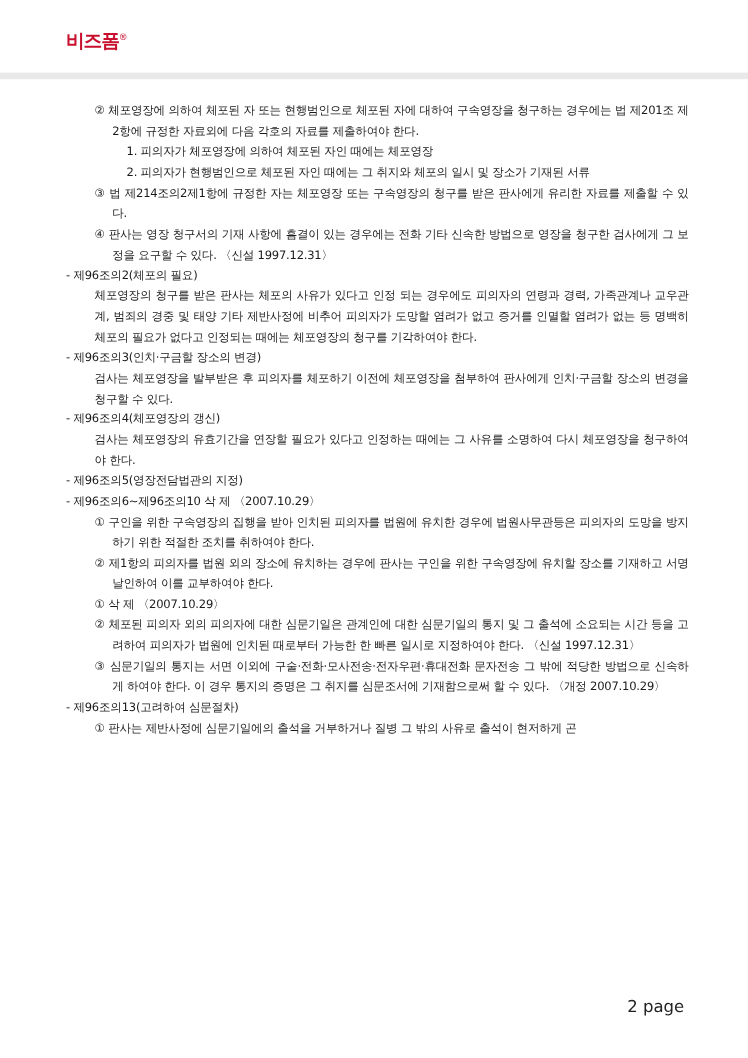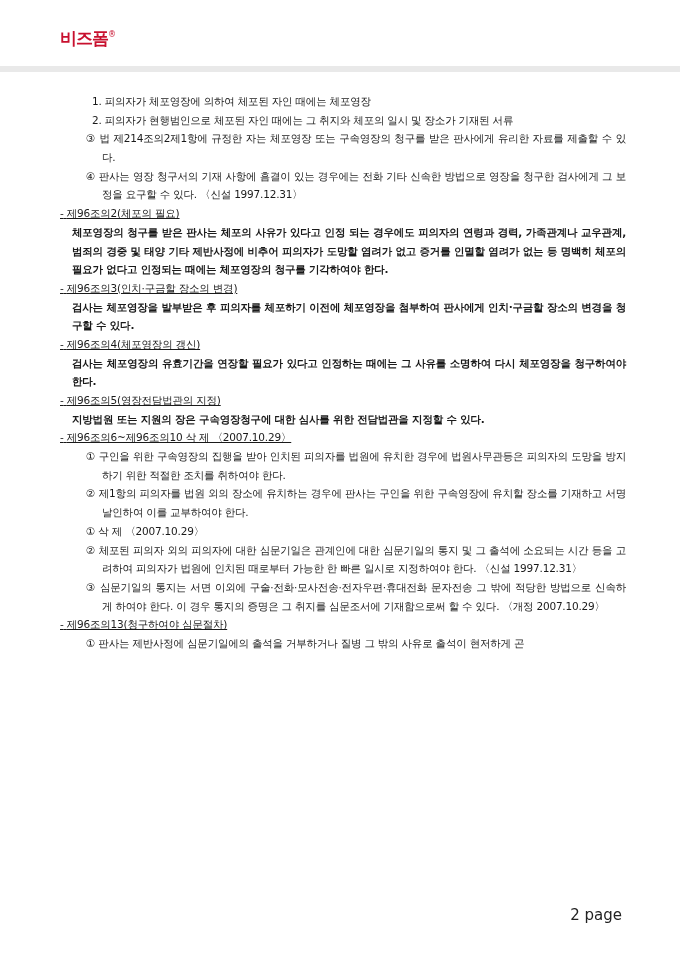--- a/index.html
+++ b/index.html
@@ -66,24 +66,24 @@
   }
 
   .blk {
     display: block;
     position: relative;
     text-align: justify;
     text-justify: inter-ideograph;
   }
 
   
-  .lvl-dash   { padding-left: 12px;  text-indent: -12px;  margin-left: 0px; text-decoration: underline; }
+  .lvl-dash   { padding-left: 12px;  text-indent: -12px;  margin-left: 0px; }
   .lvl-circ   { padding-left: 16px;  text-indent: -16px;  margin-left: 26px; }
-  .lvl-num    { padding-left: 20px;  text-indent: -20px;  margin-left: 32px; }
-  .lvl-plain2 { margin-left: 12px; font-weight: bold; }
+  .lvl-num    { padding-left: 20px;  text-indent: -20px;  margin-left: 55px; }
+  .lvl-plain2 { margin-left: 26px; }
 
   .marker { }
 
   .page-num {
     position: absolute;
     right: 58px;
     bottom: 38px;
     font-size: 15px;
     color: #222;
   }
@@ -94,36 +94,36 @@
 <div class="page">
 
   <div class="header">
     <div class="logo">
       <span>비즈폼</span><span class="reg">®</span>
     </div>
     <div class="header-rule"></div>
   </div>
 
   <div class="content" id="content">
+      <div class="blk lvl-circ"><span class="marker">②</span> <span>체포영장에 의하여 체포된 자 또는 현행범인으로 체포된 자에 대하여 구속영장을 청구하는 경우에는 법 제201조 제2항에 규정한 자료외에 다음 각호의 자료를 제출하여야 한다.</span></div>
       <div class="blk lvl-num"><span class="marker">1.</span> <span>피의자가 체포영장에 의하여 체포된 자인 때에는 체포영장</span></div>
       <div class="blk lvl-num"><span class="marker">2.</span> <span>피의자가 현행범인으로 체포된 자인 때에는 그 취지와 체포의 일시 및 장소가 기재된 서류</span></div>
       <div class="blk lvl-circ"><span class="marker">③</span> <span>법 제214조의2제1항에 규정한 자는 체포영장 또는 구속영장의 청구를 받은 판사에게 유리한 자료를 제출할 수 있다.</span></div>
       <div class="blk lvl-circ"><span class="marker">④</span> <span>판사는 영장 청구서의 기재 사항에 흠결이 있는 경우에는 전화 기타 신속한 방법으로 영장을 청구한 검사에게 그 보정을 요구할 수 있다. 〈신설 1997.12.31〉</span></div>
       <div class="blk lvl-dash"><span class="marker">-</span> <span>제96조의2(체포의 필요)</span></div>
       <div class="blk lvl-plain2"><span>체포영장의 청구를 받은 판사는 체포의 사유가 있다고 인정 되는 경우에도 피의자의 연령과 경력, 가족관계나 교우관계, 범죄의 경중 및 태양 기타 제반사정에 비추어 피의자가 도망할 염려가 없고 증거를 인멸할 염려가 없는 등 명백히 체포의 필요가 없다고 인정되는 때에는 체포영장의 청구를 기각하여야 한다.</span></div>
       <div class="blk lvl-dash"><span class="marker">-</span> <span>제96조의3(인치·구금할 장소의 변경)</span></div>
       <div class="blk lvl-plain2"><span>검사는 체포영장을 발부받은 후 피의자를 체포하기 이전에 체포영장을 첨부하여 판사에게 인치·구금할 장소의 변경을 청구할 수 있다.</span></div>
       <div class="blk lvl-dash"><span class="marker">-</span> <span>제96조의4(체포영장의 갱신)</span></div>
       <div class="blk lvl-plain2"><span>검사는 체포영장의 유효기간을 연장할 필요가 있다고 인정하는 때에는 그 사유를 소명하여 다시 체포영장을 청구하여야 한다.</span></div>
       <div class="blk lvl-dash"><span class="marker">-</span> <span>제96조의5(영장전담법관의 지정)</span></div>
-      <div class="blk lvl-plain2"><span>지방법원 또는 지원의 장은 구속영장청구에 대한 심사를 위한 전담법관을 지정할 수 있다.</span></div>
       <div class="blk lvl-dash"><span class="marker">-</span> <span>제96조의6~제96조의10 삭 제 〈2007.10.29〉</span></div>
       <div class="blk lvl-circ"><span class="marker">①</span> <span>구인을 위한 구속영장의 집행을 받아 인치된 피의자를 법원에 유치한 경우에 법원사무관등은 피의자의 도망을 방지하기 위한 적절한 조치를 취하여야 한다.</span></div>
       <div class="blk lvl-circ"><span class="marker">②</span> <span>제1항의 피의자를 법원 외의 장소에 유치하는 경우에 판사는 구인을 위한 구속영장에 유치할 장소를 기재하고 서명날인하여 이를 교부하여야 한다.</span></div>
       <div class="blk lvl-circ"><span class="marker">①</span> <span>삭 제 〈2007.10.29〉</span></div>
       <div class="blk lvl-circ"><span class="marker">②</span> <span>체포된 피의자 외의 피의자에 대한 심문기일은 관계인에 대한 심문기일의 통지 및 그 출석에 소요되는 시간 등을 고려하여 피의자가 법원에 인치된 때로부터 가능한 한 빠른 일시로 지정하여야 한다. 〈신설 1997.12.31〉</span></div>
       <div class="blk lvl-circ"><span class="marker">③</span> <span>심문기일의 통지는 서면 이외에 구술·전화·모사전송·전자우편·휴대전화 문자전송 그 밖에 적당한 방법으로 신속하게 하여야 한다. 이 경우 통지의 증명은 그 취지를 심문조서에 기재함으로써 할 수 있다. 〈개정 2007.10.29〉</span></div>
-      <div class="blk lvl-dash"><span class="marker">-</span> <span>제96조의13(청구하여야 심문절차)</span></div>
+      <div class="blk lvl-dash"><span class="marker">-</span> <span>제96조의13(고려하여 심문절차)</span></div>
       <div class="blk lvl-circ"><span class="marker">①</span> <span>판사는 제반사정에 심문기일에의 출석을 거부하거나 질병 그 밖의 사유로 출석이 현저하게 곤</span></div>
     </div>
 
   <div class="page-num">2 page</div>
 </div>
 
 </body></html>

